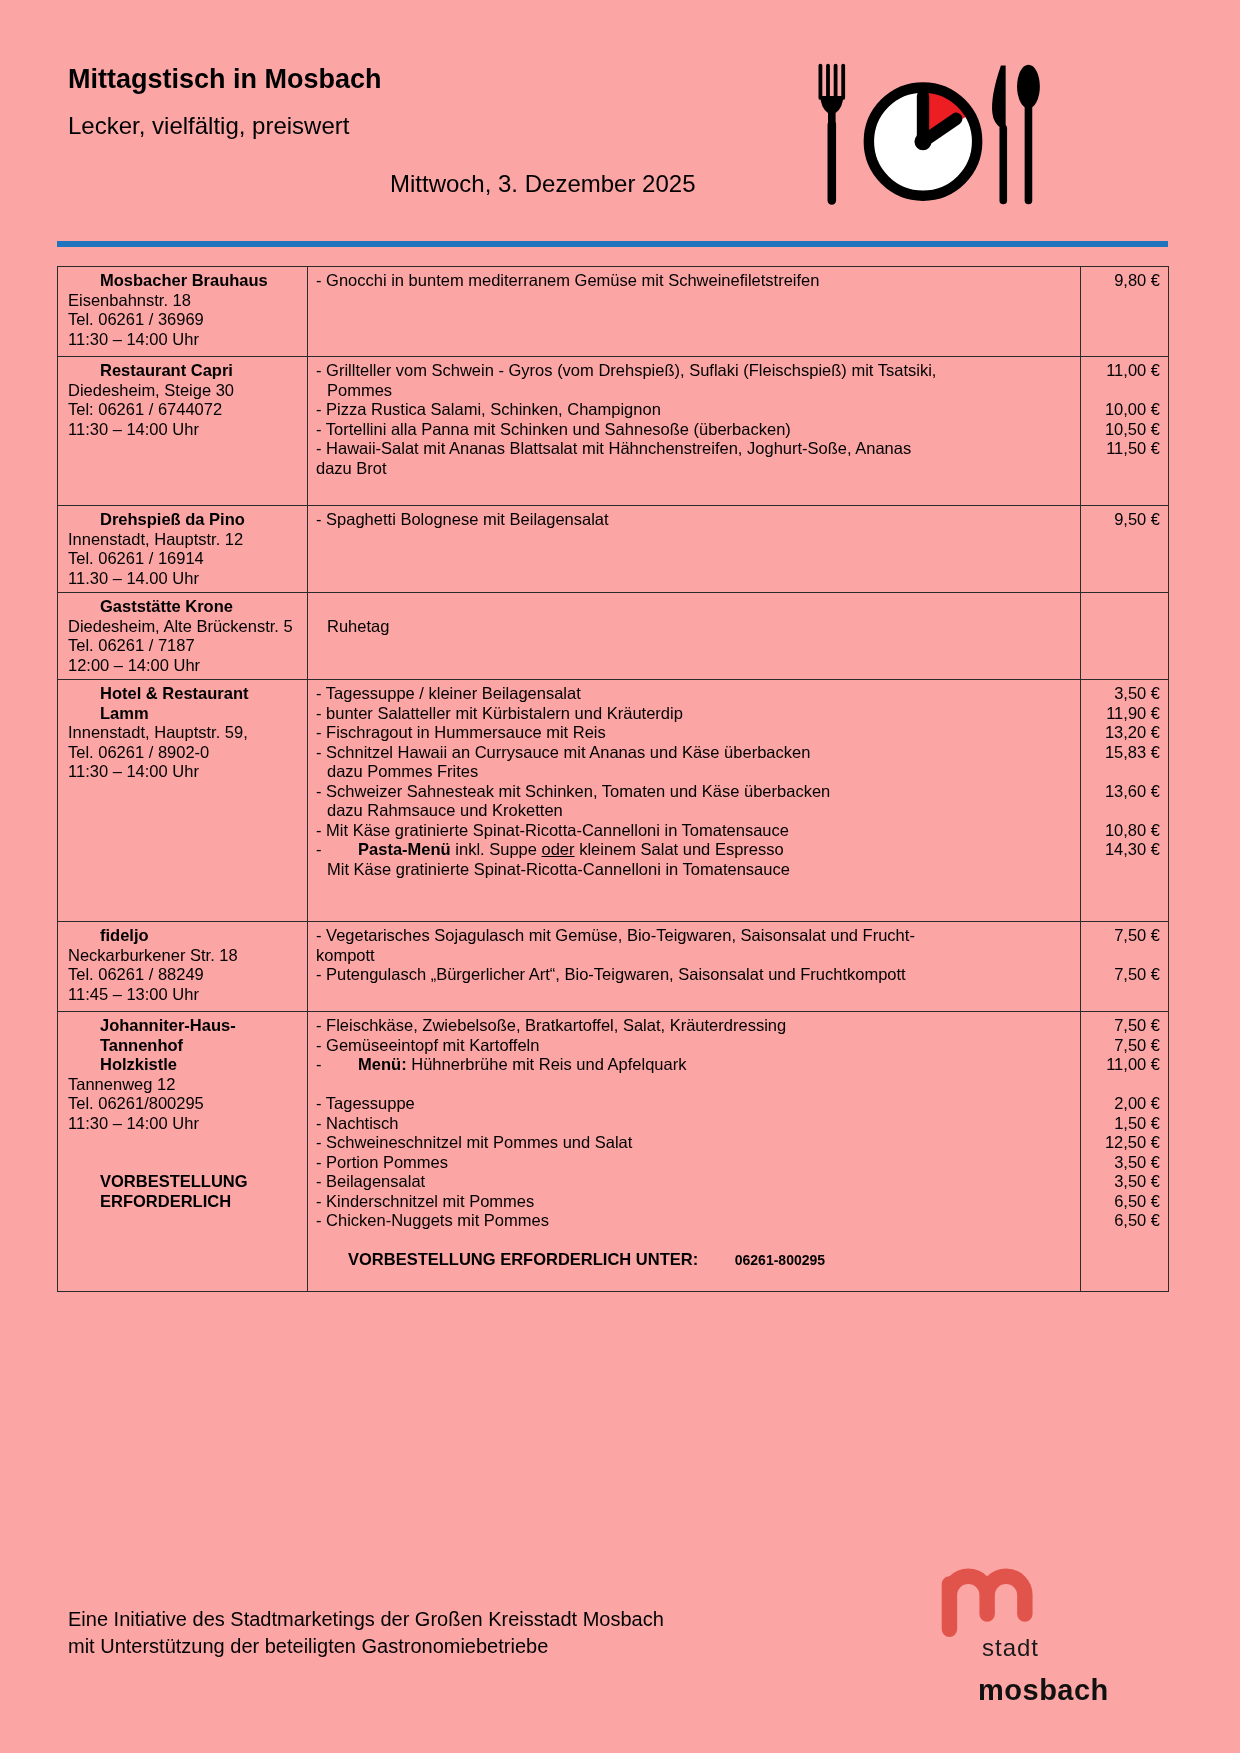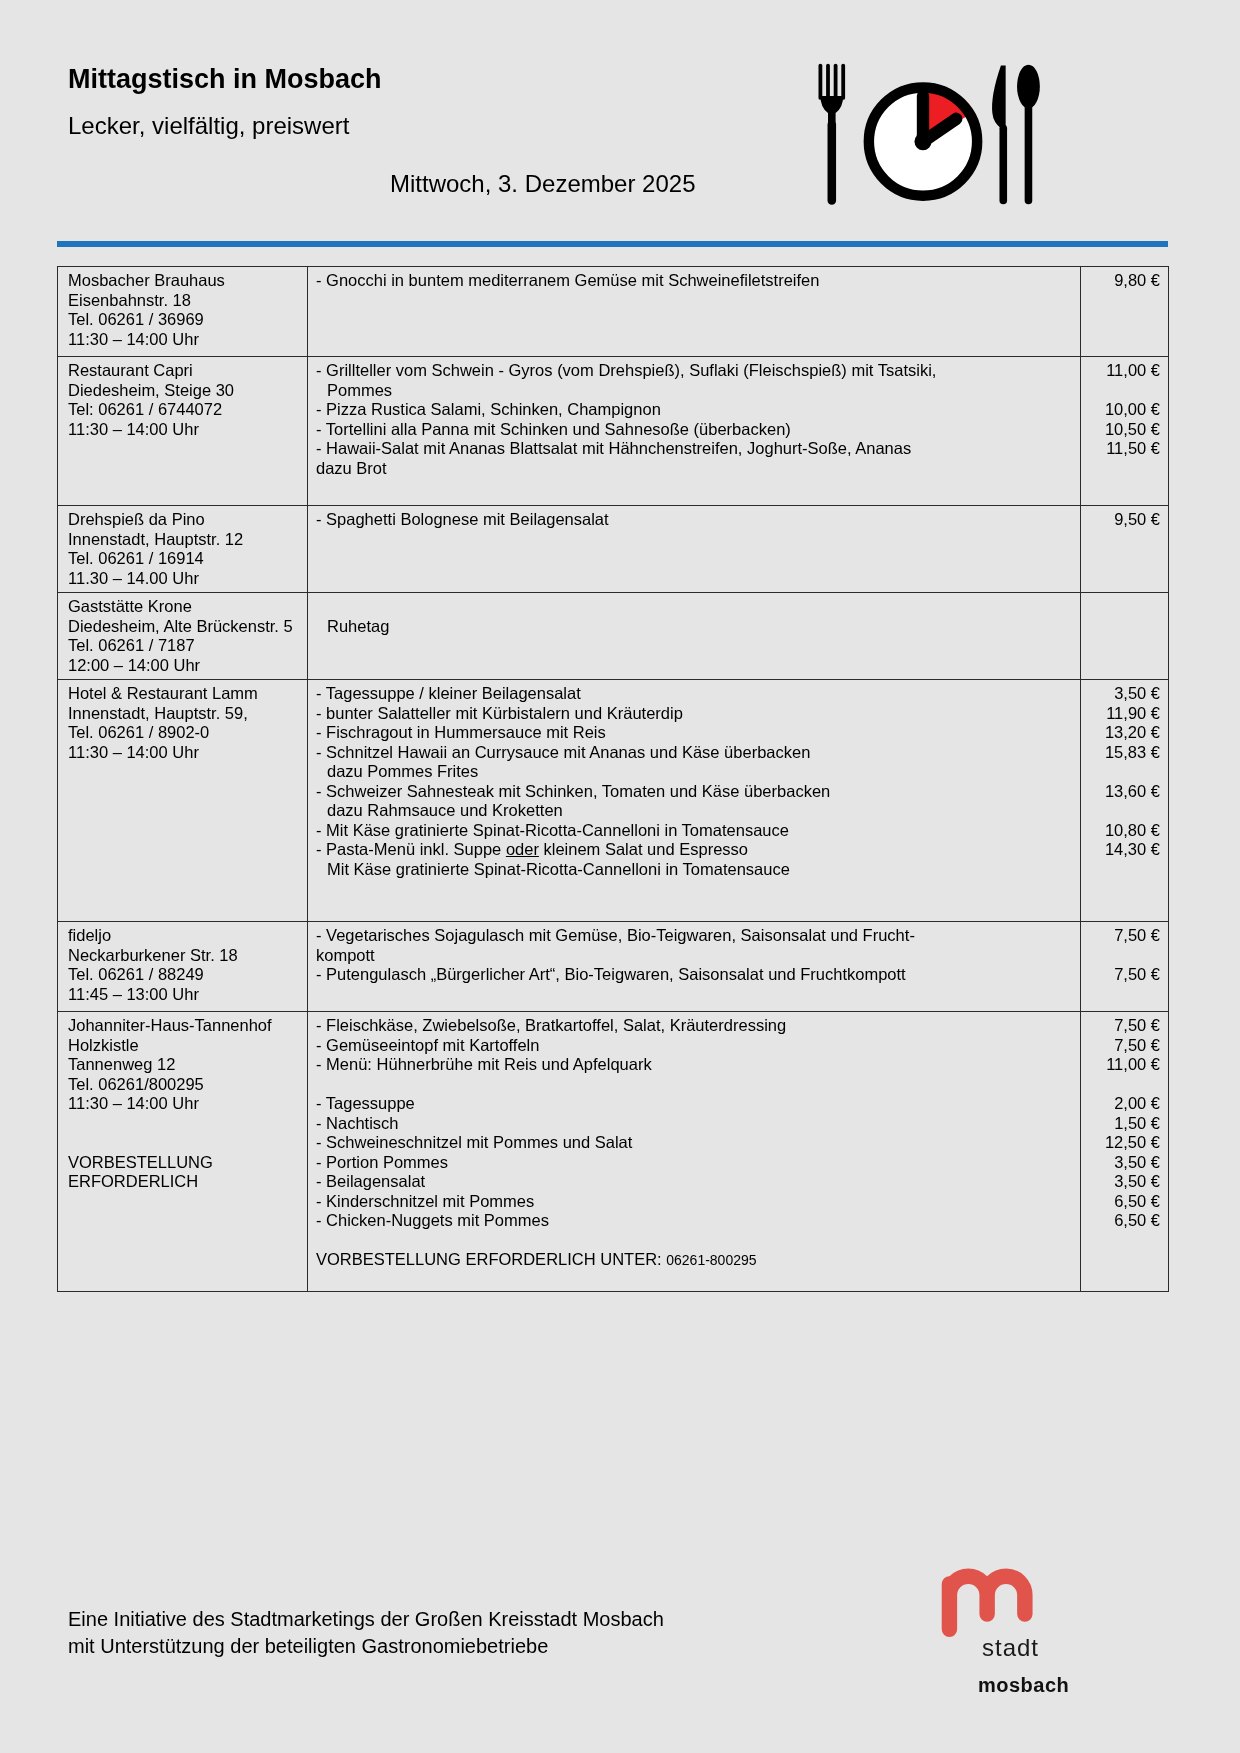--- a/index.html
+++ b/index.html
@@ -1,19 +1,19 @@
 <!DOCTYPE html>
 <html style="--accent-blue: #1F74BD; --clock-red: #EC1D23; --brand-red: #E0544B;"><head>
 <meta charset="utf-8">
 <style>
   html,body{margin:0;padding:0;background:#fff;}
   .page{
     position:relative;
     width:1240px;height:1753px;
-    background:#e5e5e5;
+    background:#fca5a5;
     font-family:"Liberation Sans", sans-serif;
     color:#000;
     overflow:hidden;
   }
   
   .title{position:absolute;left:68px;top:64px;font-size:27px;font-weight:bold;}
   .subtitle{position:absolute;left:68px;top:112px;font-size:24px;}
   .date{position:absolute;left:390px;top:170px;font-size:24px;}
   .meal-logo{position:absolute;left:800px;top:58px;width:246px;height:152px;}
   .blue-rule{position:absolute;left:57px;top:241px;width:1111px;height:6px;background:var(--accent-blue,#1F74BD);}
@@ -27,30 +27,30 @@
   .menu-table td{
     border:1.4px solid #2b2b2b;
     vertical-align:top;
     padding:4px 0 4px 0;
   }
   td.cleft{padding-left:10px;padding-right:6px;}
   td.cmid{padding-left:8px;padding-right:6px;}
   td.cright{padding-right:8px;text-align:right;padding-left:8px;}
   .line{white-space:nowrap;min-height:19.5px;}
   td.cleft .line{white-space:normal;}
-  .b{font-weight:normal;}
+  .b{font-weight:bold;margin-left:32px;}
   .u{text-decoration:underline;}
   .big{font-size:14px;}
   .ind{padding-left:11px;}
   
   .foot-text{position:absolute;left:68px;top:1606px;font-size:20px;line-height:27px;}
   .brand{position:absolute;left:920px;top:1545px;width:220px;}
   .brand-m{display:block;width:120px;height:95px;margin-left:8px;}
   .brand-top{font-size:24px;color:#1a1a1a;margin:-6px 0 12px 62px;letter-spacing:1px;}
-  .brand-bottom{font-size:20px;font-weight:bold;color:#111;margin:0 0 0 58px;letter-spacing:0.5px;}
+  .brand-bottom{font-size:29px;font-weight:bold;color:#111;margin:0 0 0 58px;letter-spacing:0.5px;}
 </style>
 </head>
 <body>
 
 <div class="page">
 
   <div class="title">Mittagstisch in Mosbach</div>
   <div class="subtitle">Lecker, vielfältig, preiswert</div>
   <div class="date">Mittwoch, 3. Dezember 2025</div>
 

